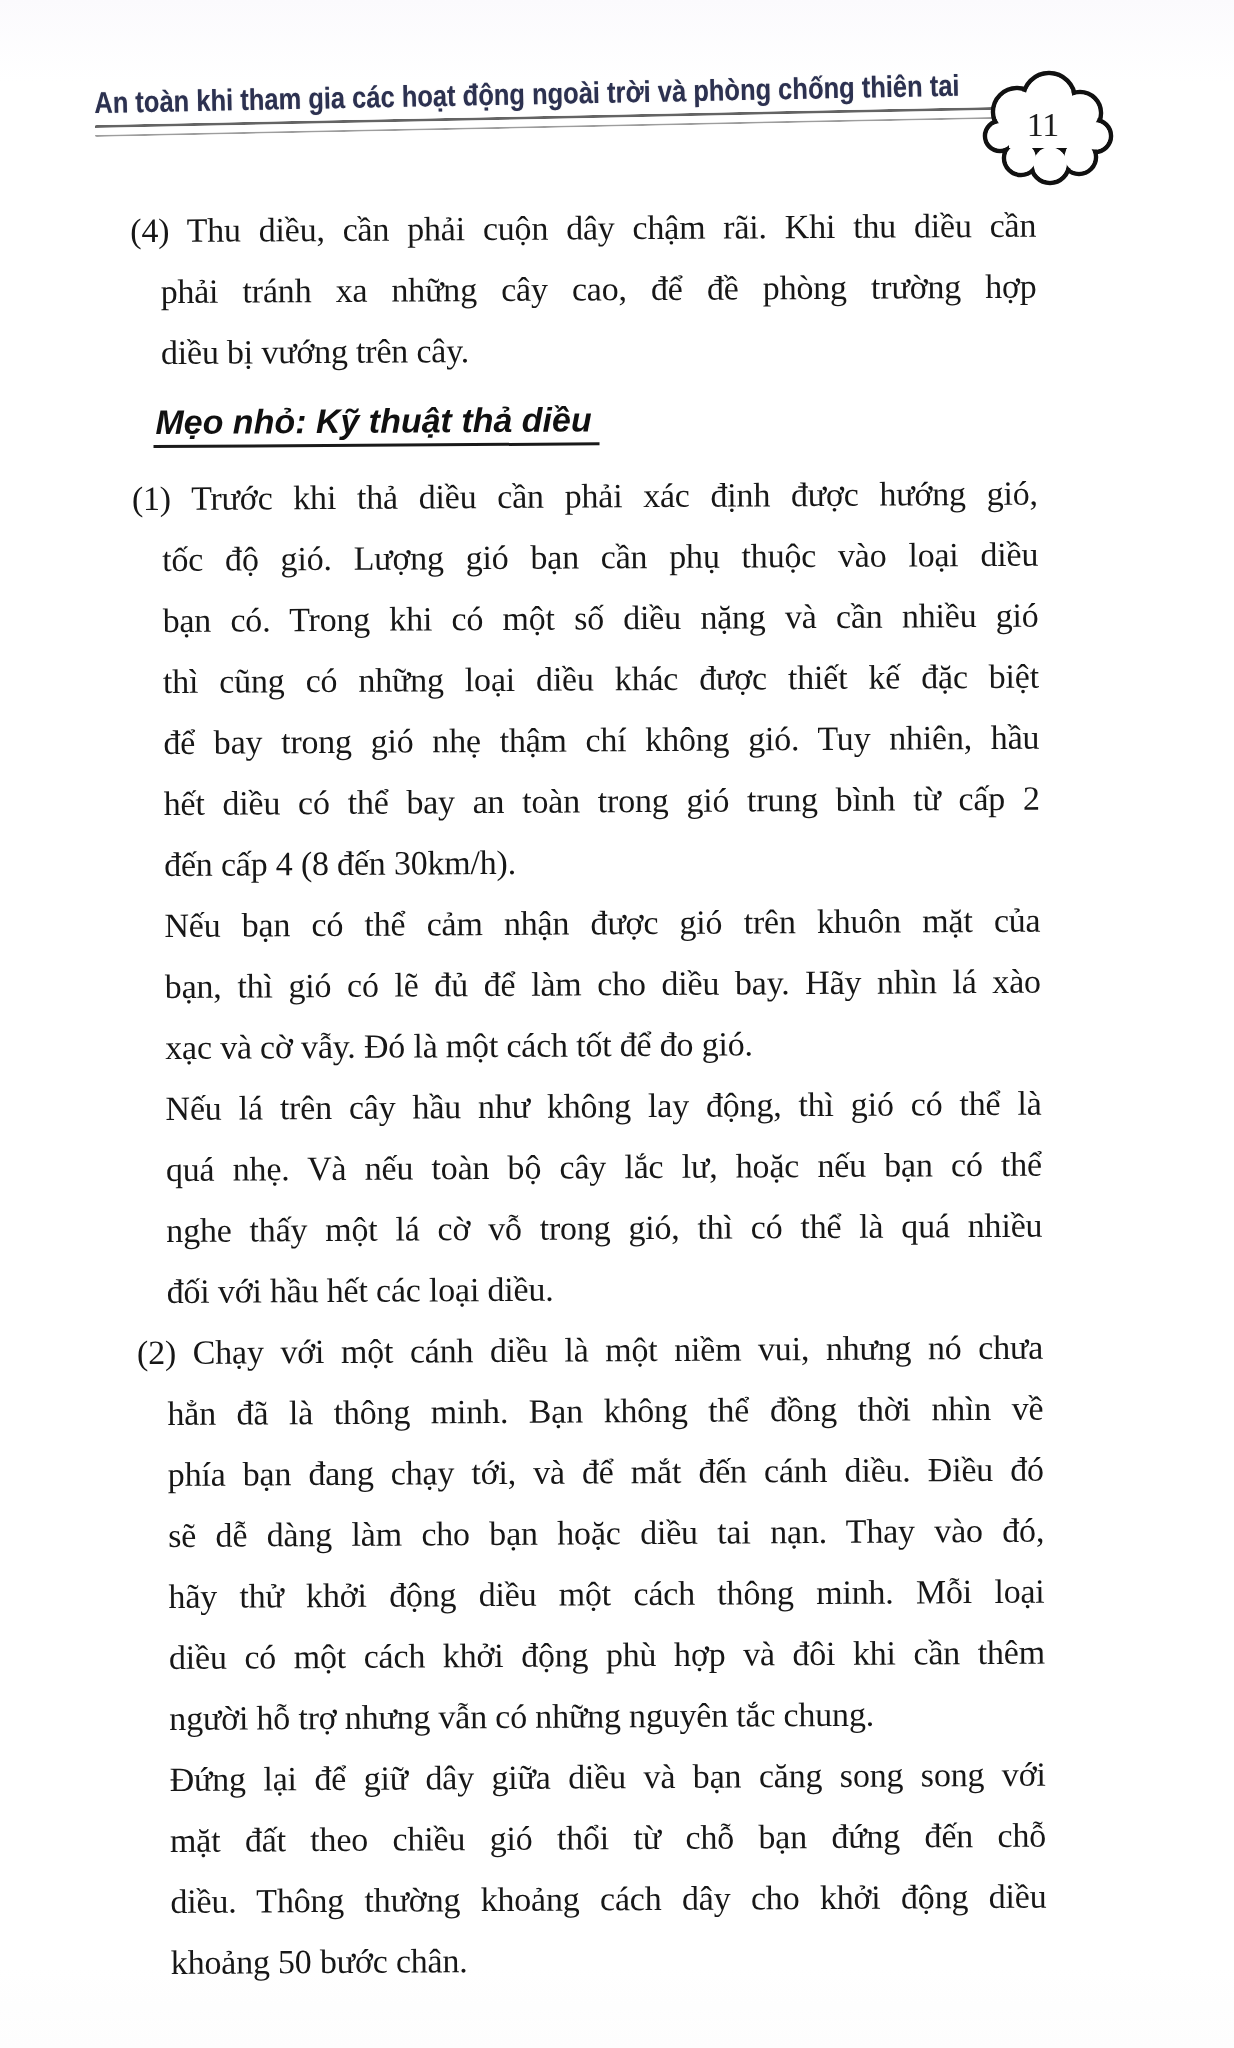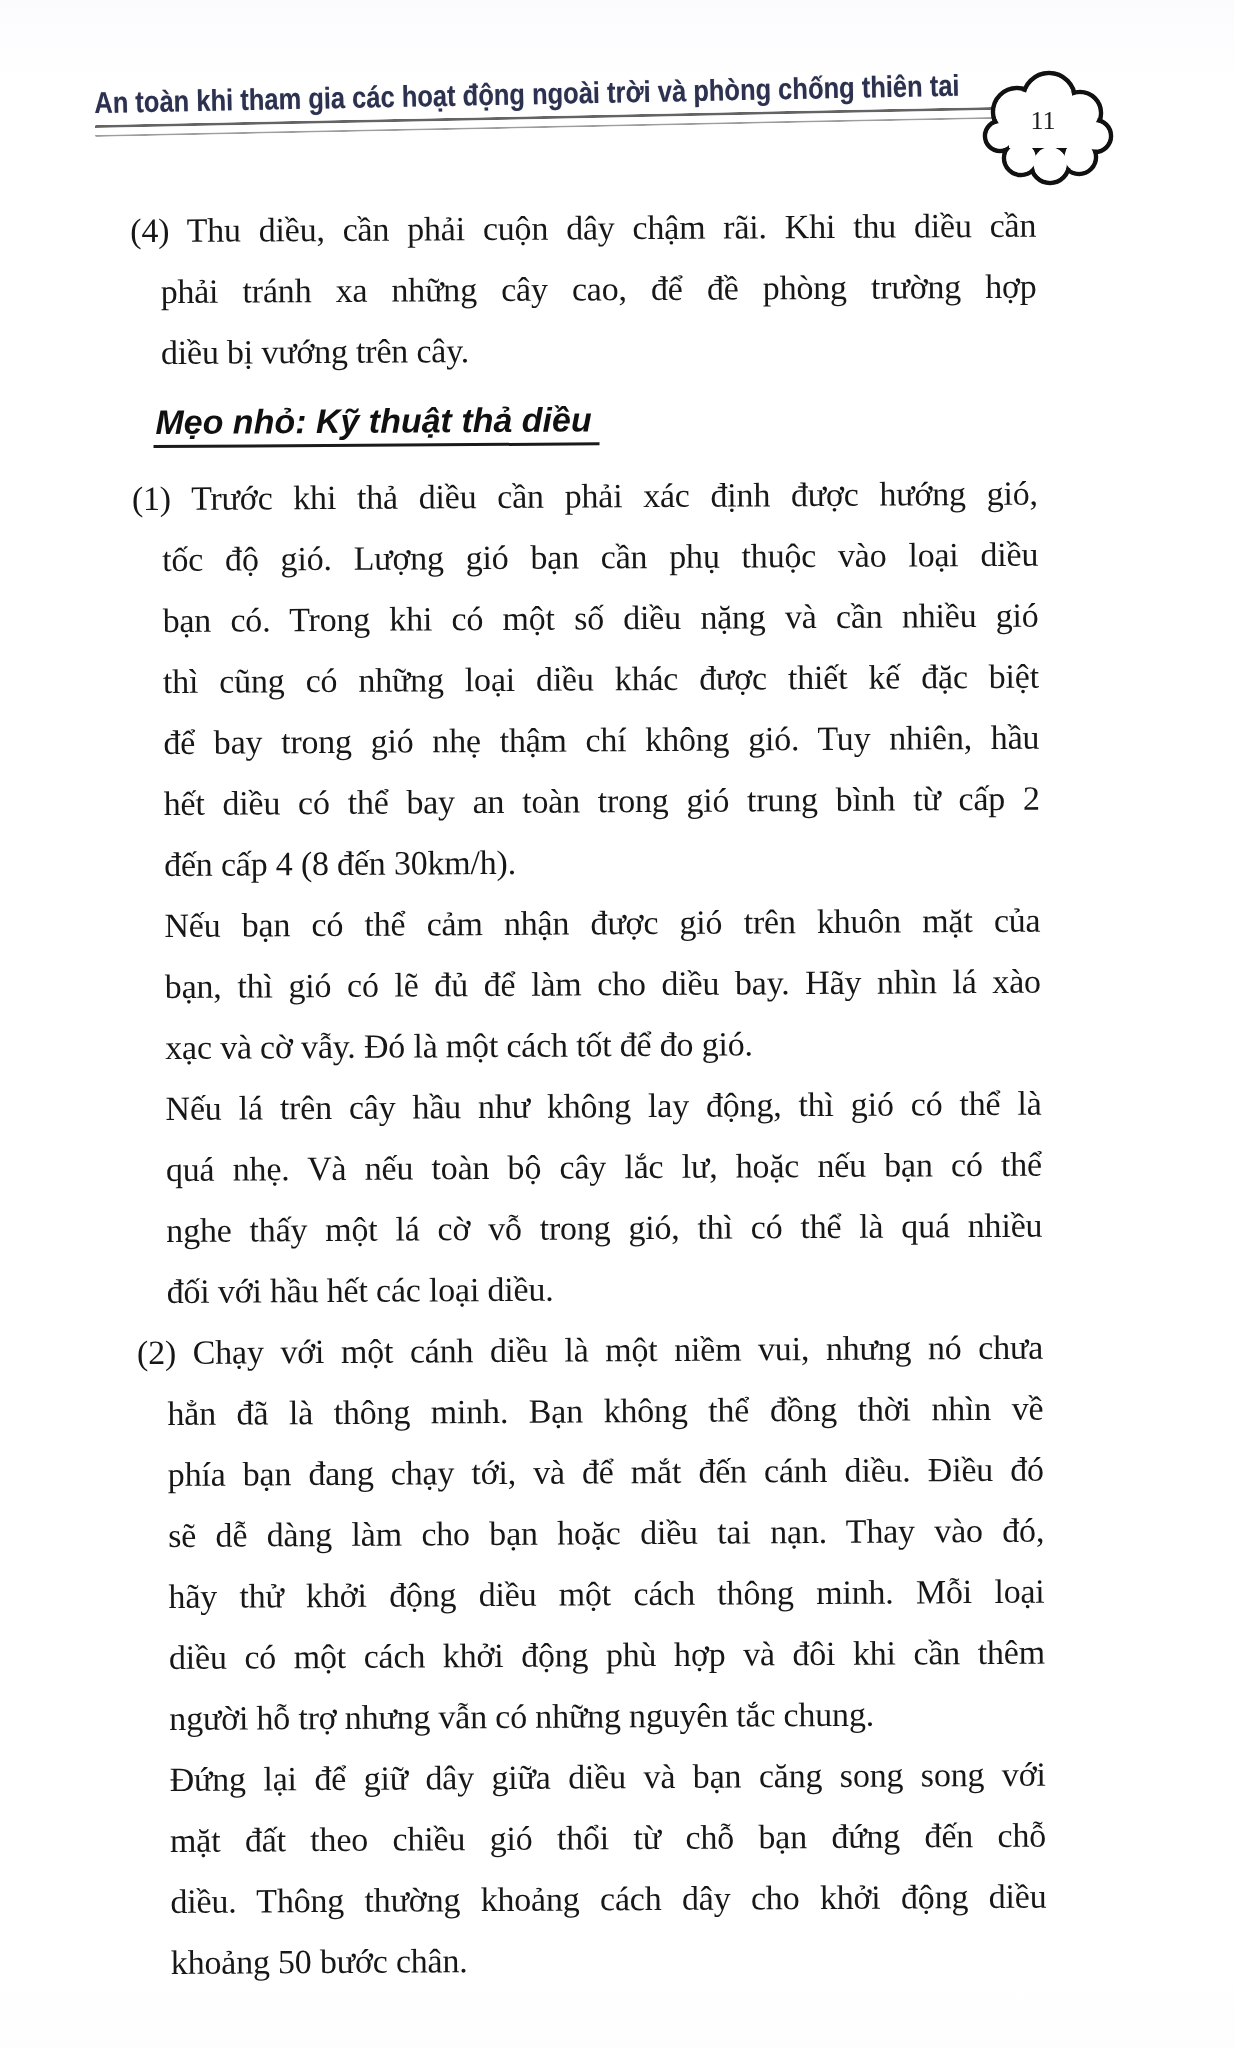--- a/index.html
+++ b/index.html
@@ -27,21 +27,21 @@
   }
   .hdr-rule {
     margin-top:5px; height:7px;
     border-top:3px solid #646464; border-bottom:2px solid #9d9d9d;
     border-radius:2px;
   }
   .cloud { position:absolute; left:975px; top:68px; width:150px; height:126px; }
   .cloud svg { position:absolute; left:0; top:0; }
   .pgnum {
     position:absolute; left:0; right:14px; top:38px; text-align:center;
-    font-size:26px; color:#1c1c1c; font-family:"Liberation Serif", serif;
+    font-size:34px; color:#1c1c1c; font-family:"Liberation Serif", serif;
   }
 
   
   #content {
     position:absolute; left:160px; top:200px; width:876px;
     transform:rotate(-0.35deg); transform-origin:left top;
     color:#171717; font-size:34px; line-height:61px;
   }
   .para { margin:0; }
   .line { height:61px; overflow:hidden; letter-spacing:-0.2px; white-space:normal; }

